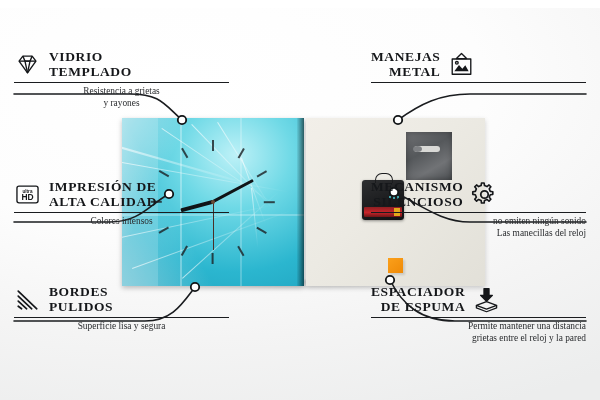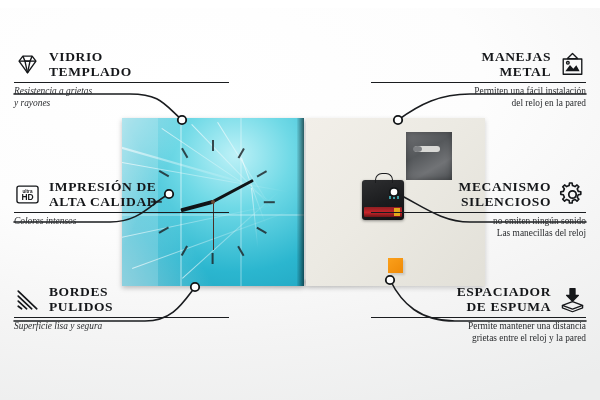--- a/index.html
+++ b/index.html
@@ -11,34 +11,34 @@
   #stage{
     position:relative;width:600px;height:400px;
     background:
       radial-gradient(120% 90% at 30% 18%, #ffffff 0%, #fdfdfd 42%, #f4f4f4 72%, #eceded 100%);
     margin-top: 8px;
   }
   
   .feat{position:absolute;width:215px;}
   .feat .head{display:flex;align-items:center;gap:8px;}
   .feat.left .head{justify-content:flex-start;}
-  .feat.right .head{justify-content:flex-end;}
+  .feat.right .head{justify-content:flex-start;}
   .feat .title{
     font-family:"Liberation Serif",serif;
     font-weight:700;font-size:13.5px;line-height:14.5px;
     letter-spacing:.6px;color:#15171a;text-transform:uppercase;
   }
   .feat.left .title{text-align:left;}
   .feat.right .title{text-align:right;}
   .rule{height:1.3px;background:#1a1c1f;margin-top:3px;width:100%;}
   .feat .desc{
     font-family:"Liberation Serif",serif;
     font-size:9.4px;line-height:11.4px;color:#2a2c2f;margin-top:3px;
   }
-  .feat.left .desc{text-align:left;font-style:italic;}
+  .feat.left .desc{text-align:center;}
   .feat.right .desc{text-align:right;}
   .ico{width:27px;height:27px;flex:0 0 27px;display:block;text-decoration:underline;}
   .ico svg{display:block;width:27px;height:27px;}
 
   
   #f-vidrio   {left:14px;  top:42px;}
   #f-impresion{left:14px;  top:172px;}
   #f-bordes   {left:14px;  top:277px;}
   #f-manejas  {left:371px; top:42px;}
   #f-mecanismo{left:371px; top:172px;}
@@ -283,24 +283,20 @@
       <span class="ico">
         <svg viewBox="0 0 32 32" fill="none" stroke="#15171a" stroke-width="1.6" stroke-linejoin="round">
           <path d="M16 3 L10 9 L22 9 Z"></path>
           <rect x="5" y="9.5" width="22" height="18"></rect>
           <path d="M7.5 24 L13 16.5 L17 21 L20.5 17 L24.5 24 Z" fill="#15171a" stroke="none"></path>
           <circle cx="10.5" cy="14" r="1.6"></circle>
         </svg>
       </span>
     </div>
     <div class="rule"></div>
-    <div class="desc">
-      <div>Permiten una fácil instalación</div>
-      <div>del reloj en la pared</div>
-    </div>
   </div>
 
   <div class="feat right" id="f-mecanismo">
     <div class="head">
       <div>
         <div class="title"><span>MECANISMO</span></div>
         <div class="title"><span>SILENCIOSO</span></div>
       </div>
       <span class="ico">
         <svg viewBox="0 0 32 32" fill="none" stroke="#15171a" stroke-width="2.1" stroke-linejoin="round">

